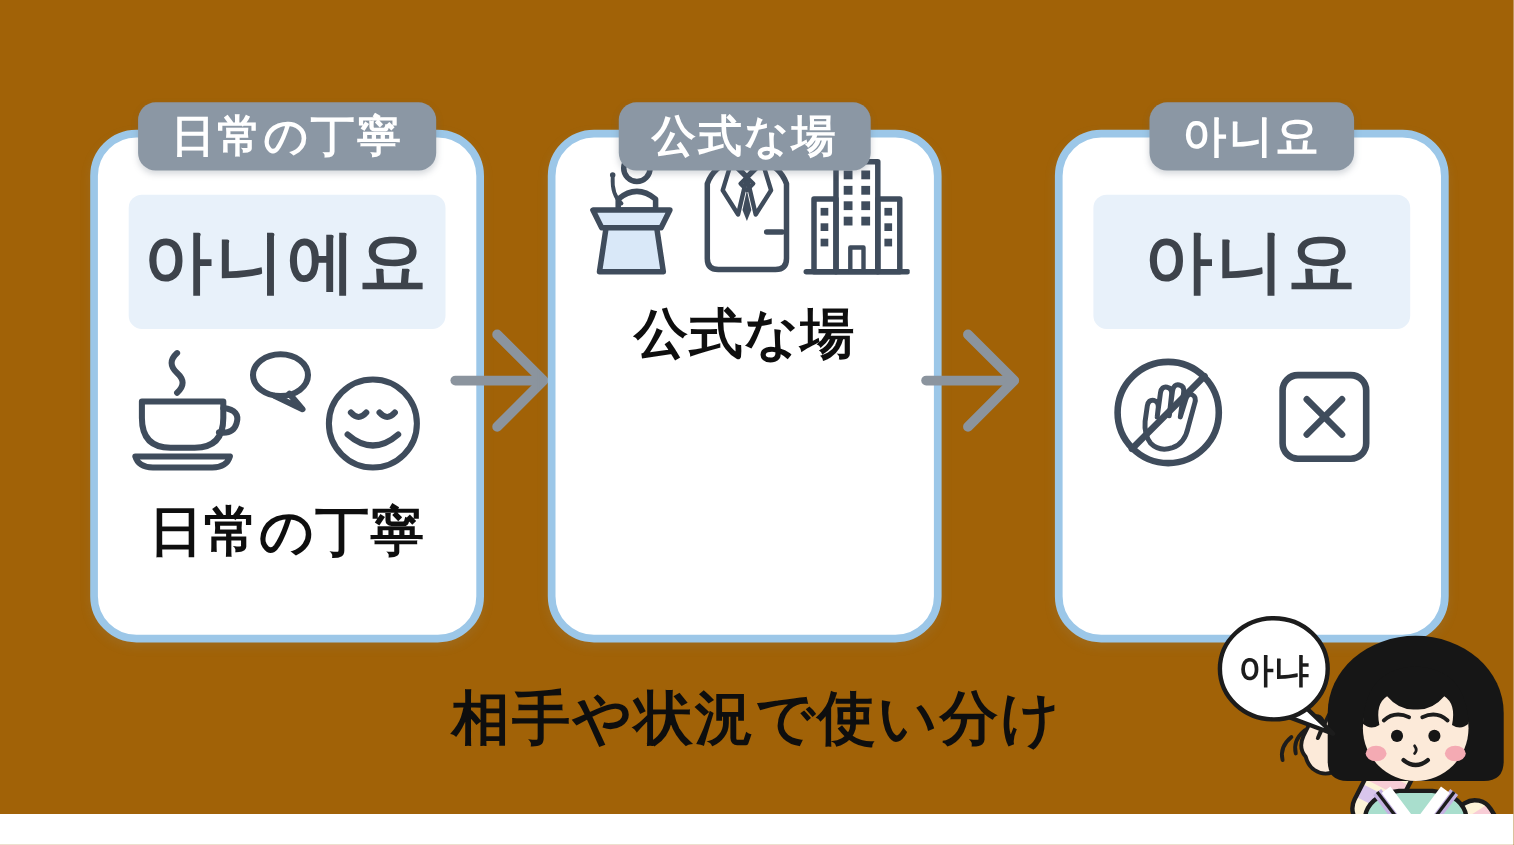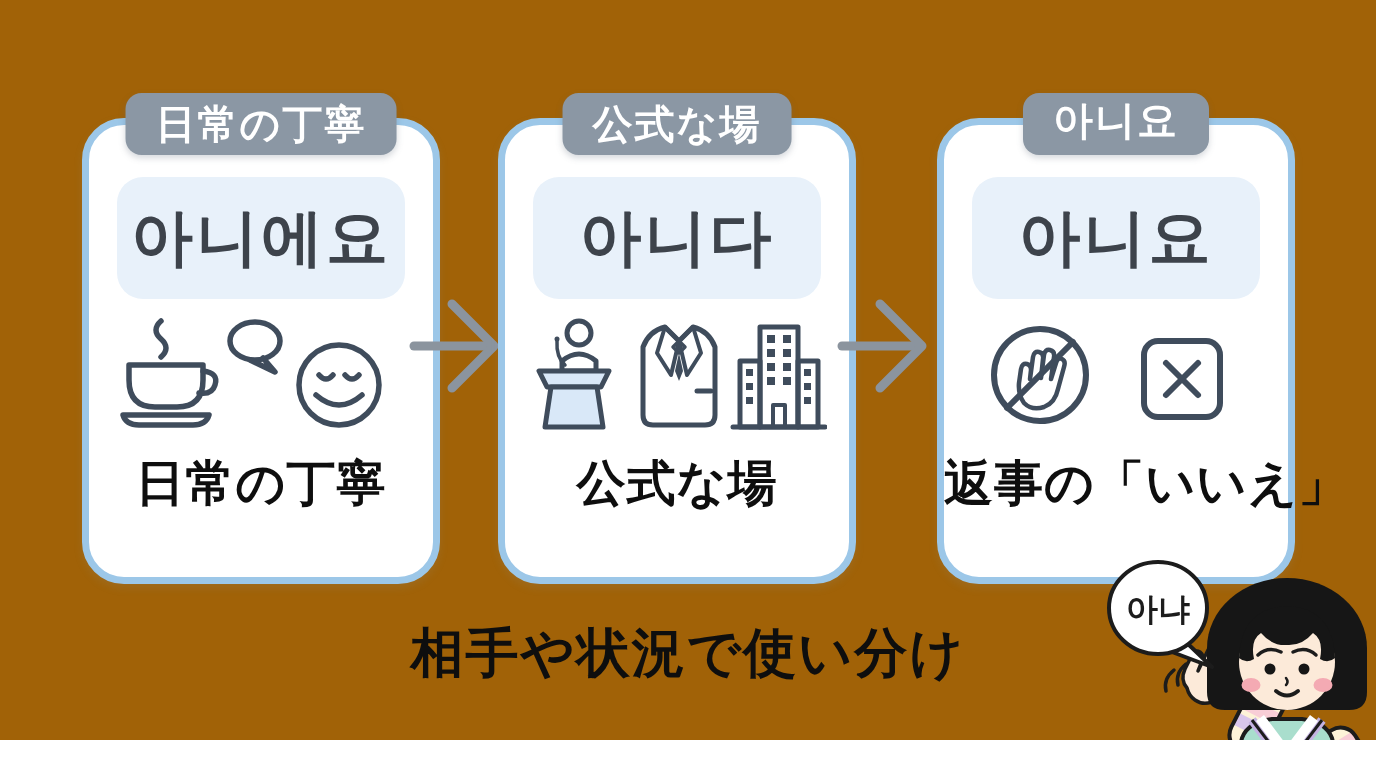--- a/index.html
+++ b/index.html
@@ -6,30 +6,30 @@
   .canvas{
     position:relative;width:1376px;height:740px;overflow:hidden;background:#a16207;
     font-family:"Liberation Sans","DejaVu Sans",sans-serif;
     padding-left:36px;
   }
   .card{
     position:absolute;top:118px;width:358px;height:466px;box-sizing:border-box;
     background:#fff;border:7px solid var(--card-border,#9cc7e8);border-radius:42px;
     box-shadow:0 4px 10px rgba(140,170,200,.12);
   }
-  .card-1{left:82px;} .card-2{left:498px;} .card-3{left:937px;font-family:Liberation Mono, monospace;}
+  .card-1{left:82px;} .card-2{left:498px;} .card-3{left:959px;}
   .badge{
     position:absolute;top:-32px;left:50%;transform:translateX(-50%);
     background:var(--badge-bg,#8b97a4);color:var(--badge-text,#fff);
     font-size:40px;font-weight:bold;line-height:1;padding:11px 30px;
     border-radius:16px;white-space:nowrap;letter-spacing:2px;
     box-shadow:0 3px 6px rgba(90,105,120,.25);
   }
   .word-box{
-    margin:52px auto 16px;width:288px;height:122px;border-radius:26px;
+    margin:52px auto 16px;width:288px;height:122px;border-radius:12px;
     background:var(--word-box-bg,#e8f1fa);
     display:flex;align-items:center;justify-content:center;
     font-size:62px;font-weight:bold;color:var(--word-text,#3d434b);letter-spacing:3px;
   }
   .icons-row{margin-top:10px;height:124px;display:flex;align-items:center;justify-content:center;}
   .card-label{
     margin-top:12px;text-align:center;font-size:49px;font-weight:900;
     color:var(--label-text,#0e0e0e);letter-spacing:1px;white-space:nowrap;
   }
   .arrow{position:absolute;top:296px;width:100px;height:100px;}
@@ -79,23 +79,20 @@
     <div class="card-label">日常の丁寧</div>
   </div>
 
   <svg class="arrow arrow-1" viewBox="0 0 100 100">
     <path d="M6 50 H80"></path>
       <path d="M44 8 L86 50 L44 92"></path>
   </svg>
 
   <div class="card card-2">
     <div class="badge">公式な場</div>
-    <div class="word-box">
-      <span>아니다</span>
-    </div>
     <div class="icons-row">
       <svg width="300" height="120" viewBox="0 0 300 120">
 
         <g transform="translate(2,2)">
           <circle class="ic" stroke-width="5" fill="#fff" cx="50" cy="14" r="12"></circle>
           <path class="ic" stroke-width="5" fill="#fff" d="M33 42 Q50 28 67 42 L67 52 H33 Z"></path>
           <circle cx="28" cy="20" r="2.5" style="fill:var(--icon-stroke,#3f4c5c)"></circle>
           <path class="ic" stroke-width="3.5" d="M28 22 Q27 38 36 46"></path>
           <path class="ic" stroke-width="5" style="fill:var(--icon-fill-blue,#d9e8f8)" d="M10 52 H80 L72 68 H18 Z"></path>
           <path class="ic" stroke-width="5" style="fill:var(--icon-fill-blue,#d9e8f8)" d="M22 68 H68 L74 108 H16 Z"></path>
@@ -157,21 +154,20 @@
           <path class="ic" stroke-width="6" d="M85 19 L19 85"></path>
         </g>
 
         <g transform="translate(152,14)">
           <rect class="ic" stroke-width="6" fill="#fff" x="6" y="10" width="76" height="76" rx="14"></rect>
           <path class="ic" stroke-width="6" d="M28 32 L60 64"></path>
           <path class="ic" stroke-width="6" d="M60 32 L28 64"></path>
         </g>
       </svg>
     </div>
-    <div class="card-label">返事の「いいえ」</div>
   </div>
 
   <div class="main-title">相手や状況で使い分け</div>
 
   <svg class="character" viewBox="0 0 286 216">
 
     <g>
       <path d="M84 118 q-11 9 -8 21" stroke="var(--outline-black,#1c1c1c)" stroke-width="3.5" fill="none" stroke-linecap="round"></path>
       <path d="M96 112 q-11 9 -8 21" stroke="var(--outline-black,#1c1c1c)" stroke-width="3.5" fill="none" stroke-linecap="round"></path>
     </g>

